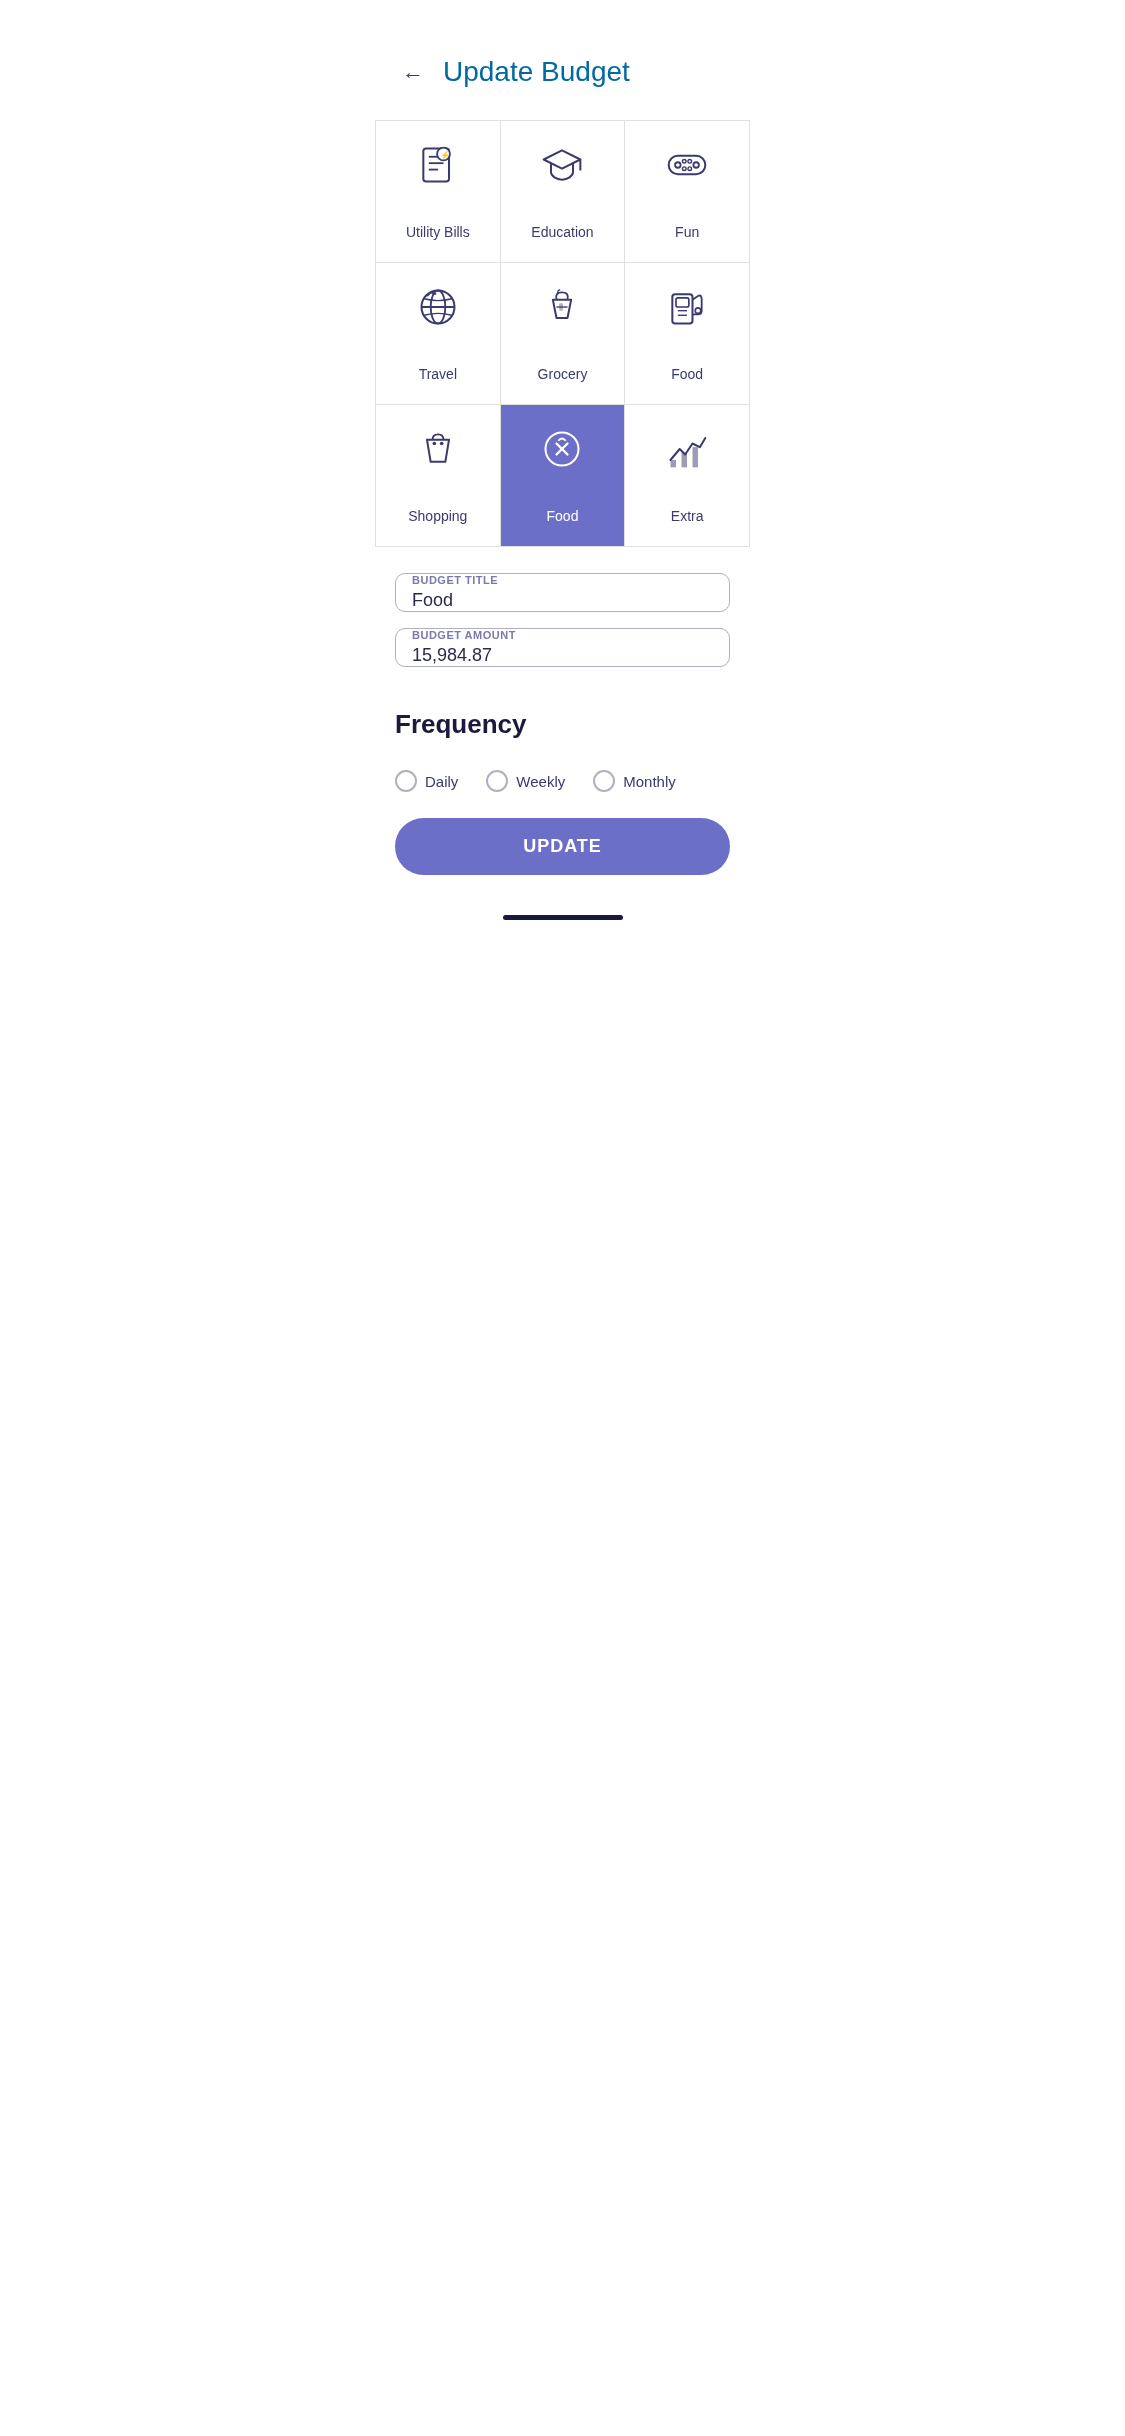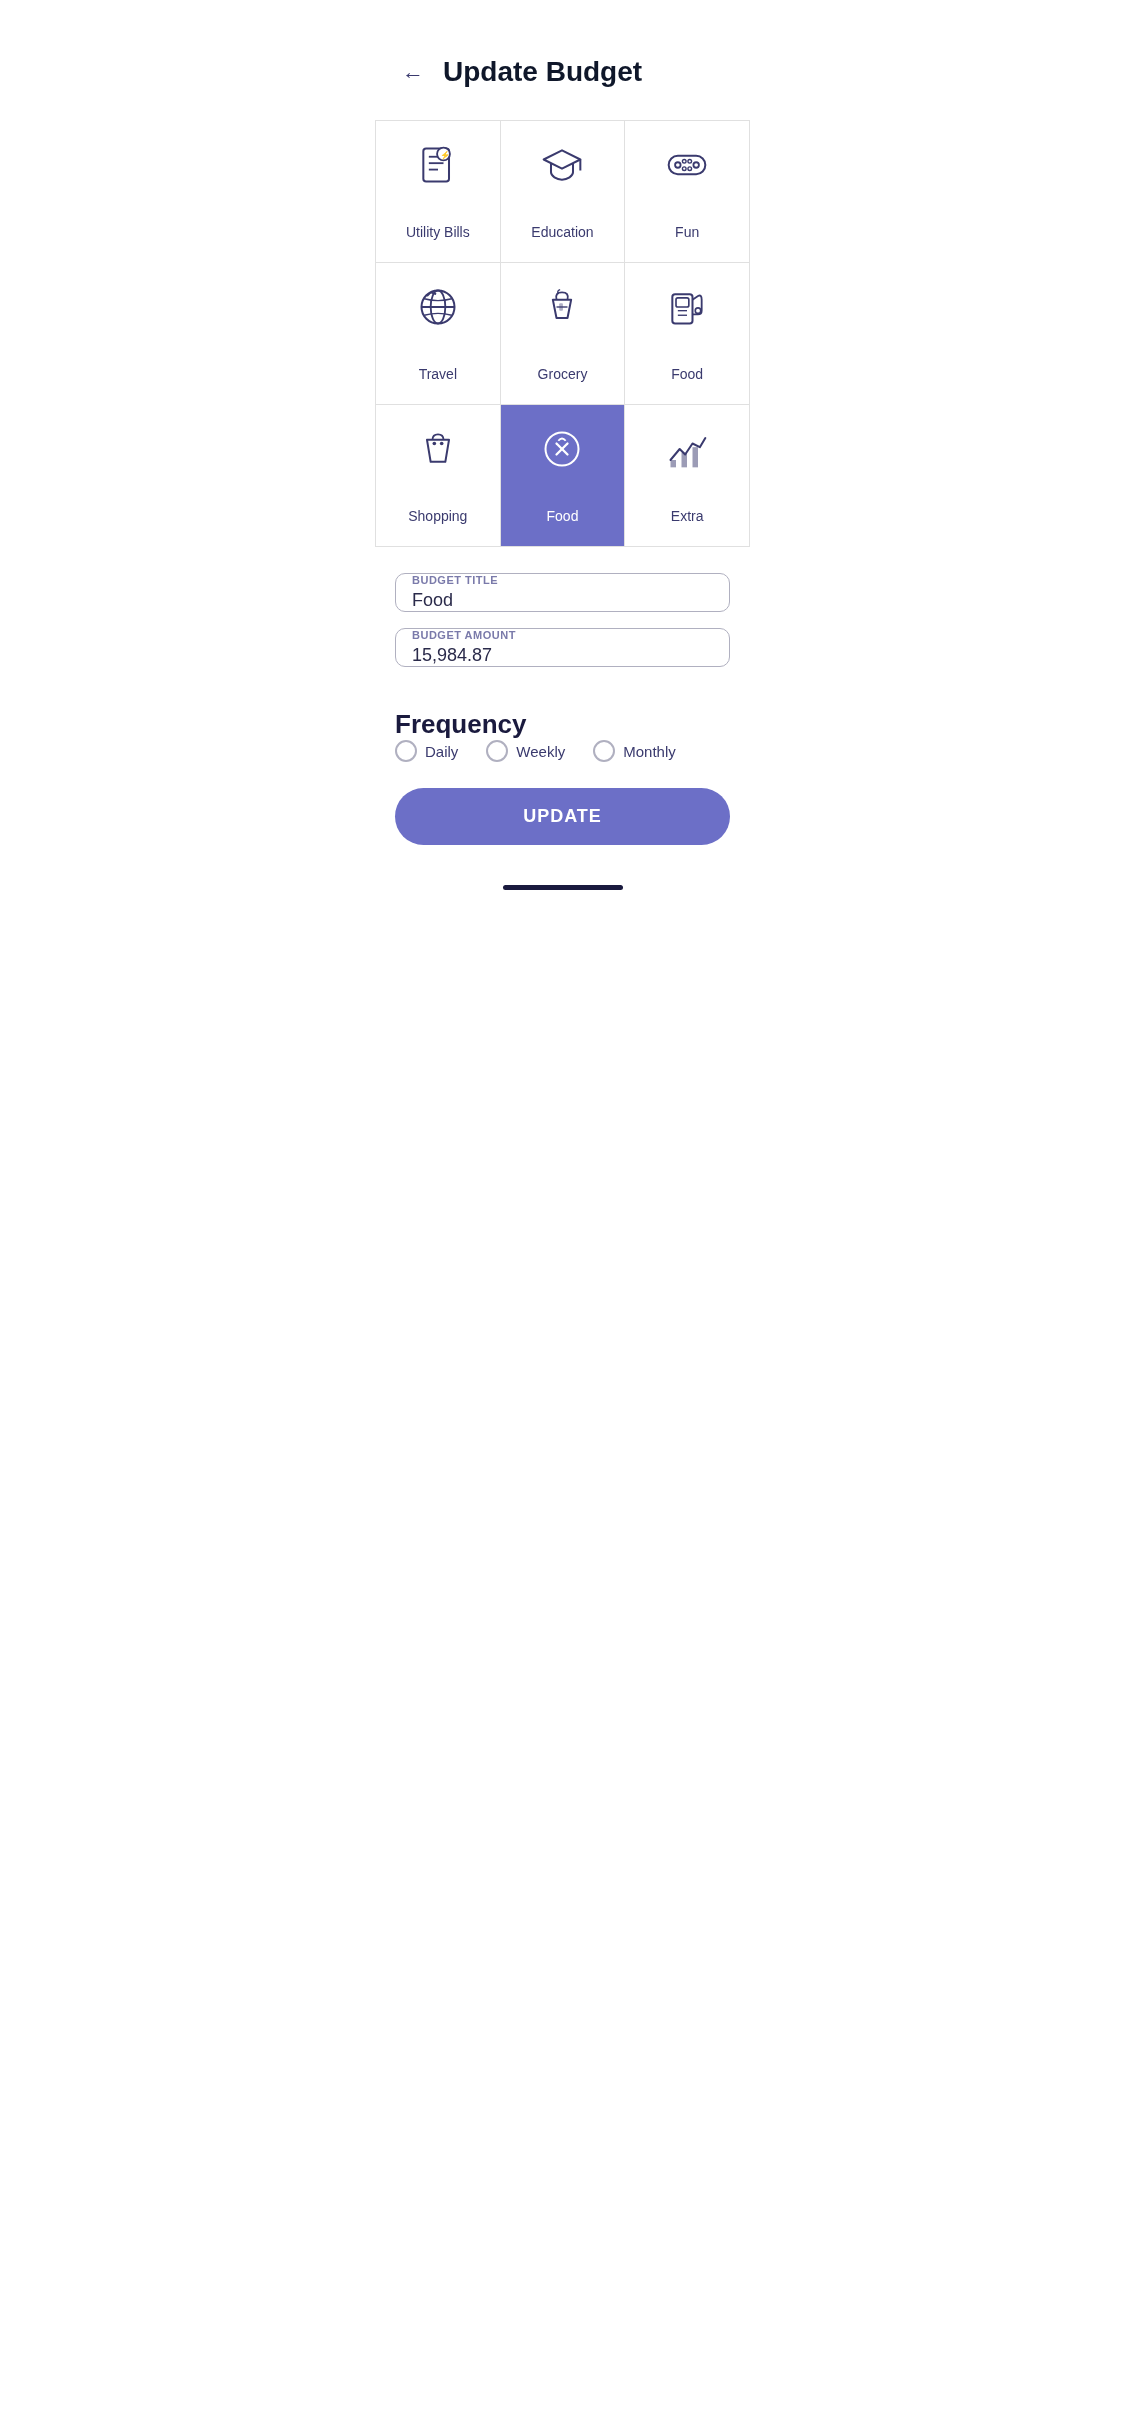--- a/index.html
+++ b/index.html
@@ -26,22 +26,22 @@
       justify-content: center;
       cursor: pointer;
     }
     .back-arrow {
       font-size: 22px;
       color: #3a3a6e;
       font-weight: 500;
     }
     .header-title {
       font-size: 28px;
-      font-weight: 700;
-      color: #0f172a;
+      font-weight: 400;
+      color: #0369a1;
     }
     .category-grid {
       display: grid;
       grid-template-columns: repeat(3, 1fr);
       border-top: 1px solid #e0e0e0;
       border-left: 1px solid #e0e0e0;
       margin: 10px 0;
     }
     .category-item {
       display: flex;
@@ -90,21 +90,21 @@
       color: #2a2a4a;
       font-weight: 400;
     }
     .frequency-section {
       padding: 10px 20px 16px;
     }
     .frequency-title {
       font-size: 26px;
       font-weight: 700;
       color: #1a1a3e;
-      margin-bottom: 0;
+      margin-bottom: 30px;
     }
     .radio-group {
       display: flex;
       align-items: center;
       gap: 28px;
     }
     .radio-option {
       display: flex;
       align-items: center;
       gap: 8px;

